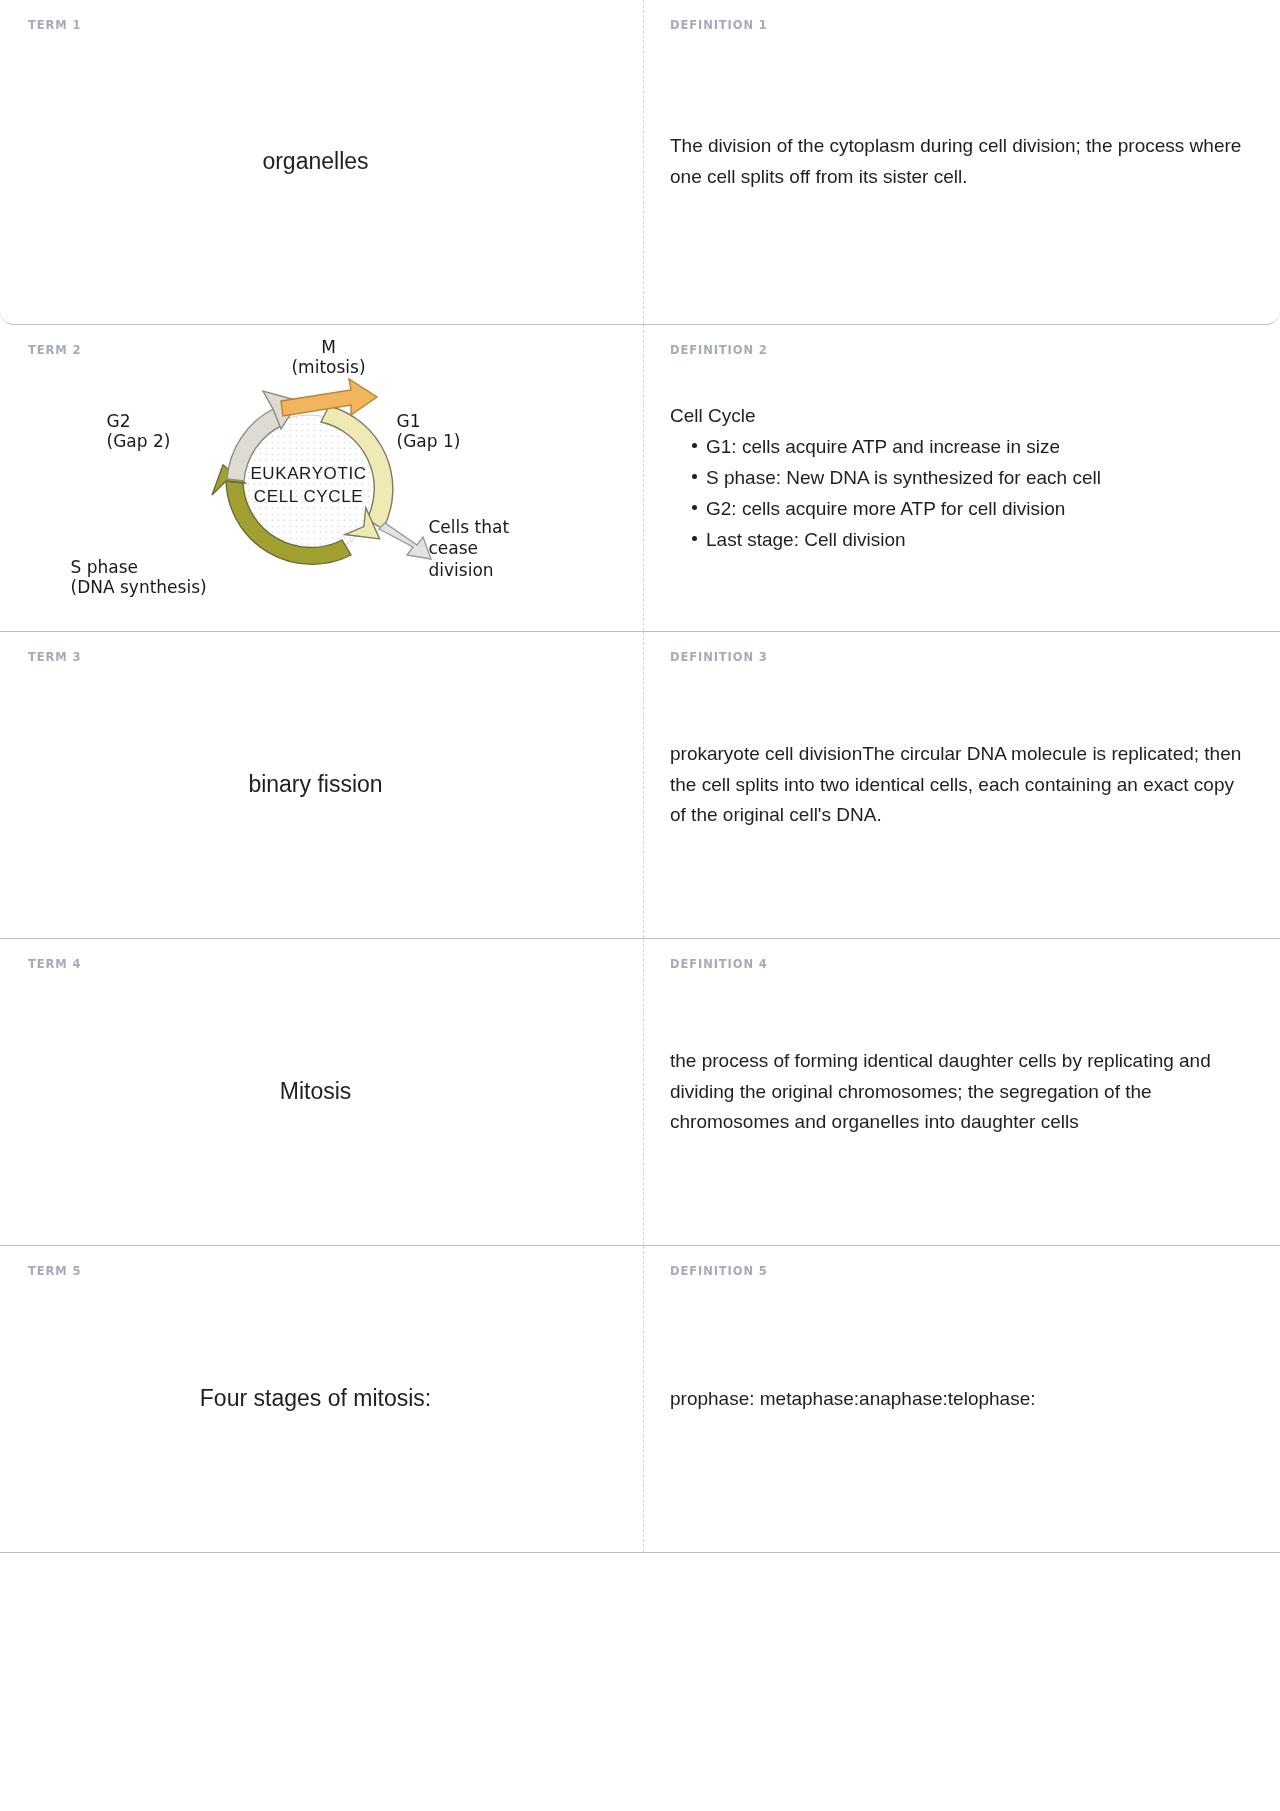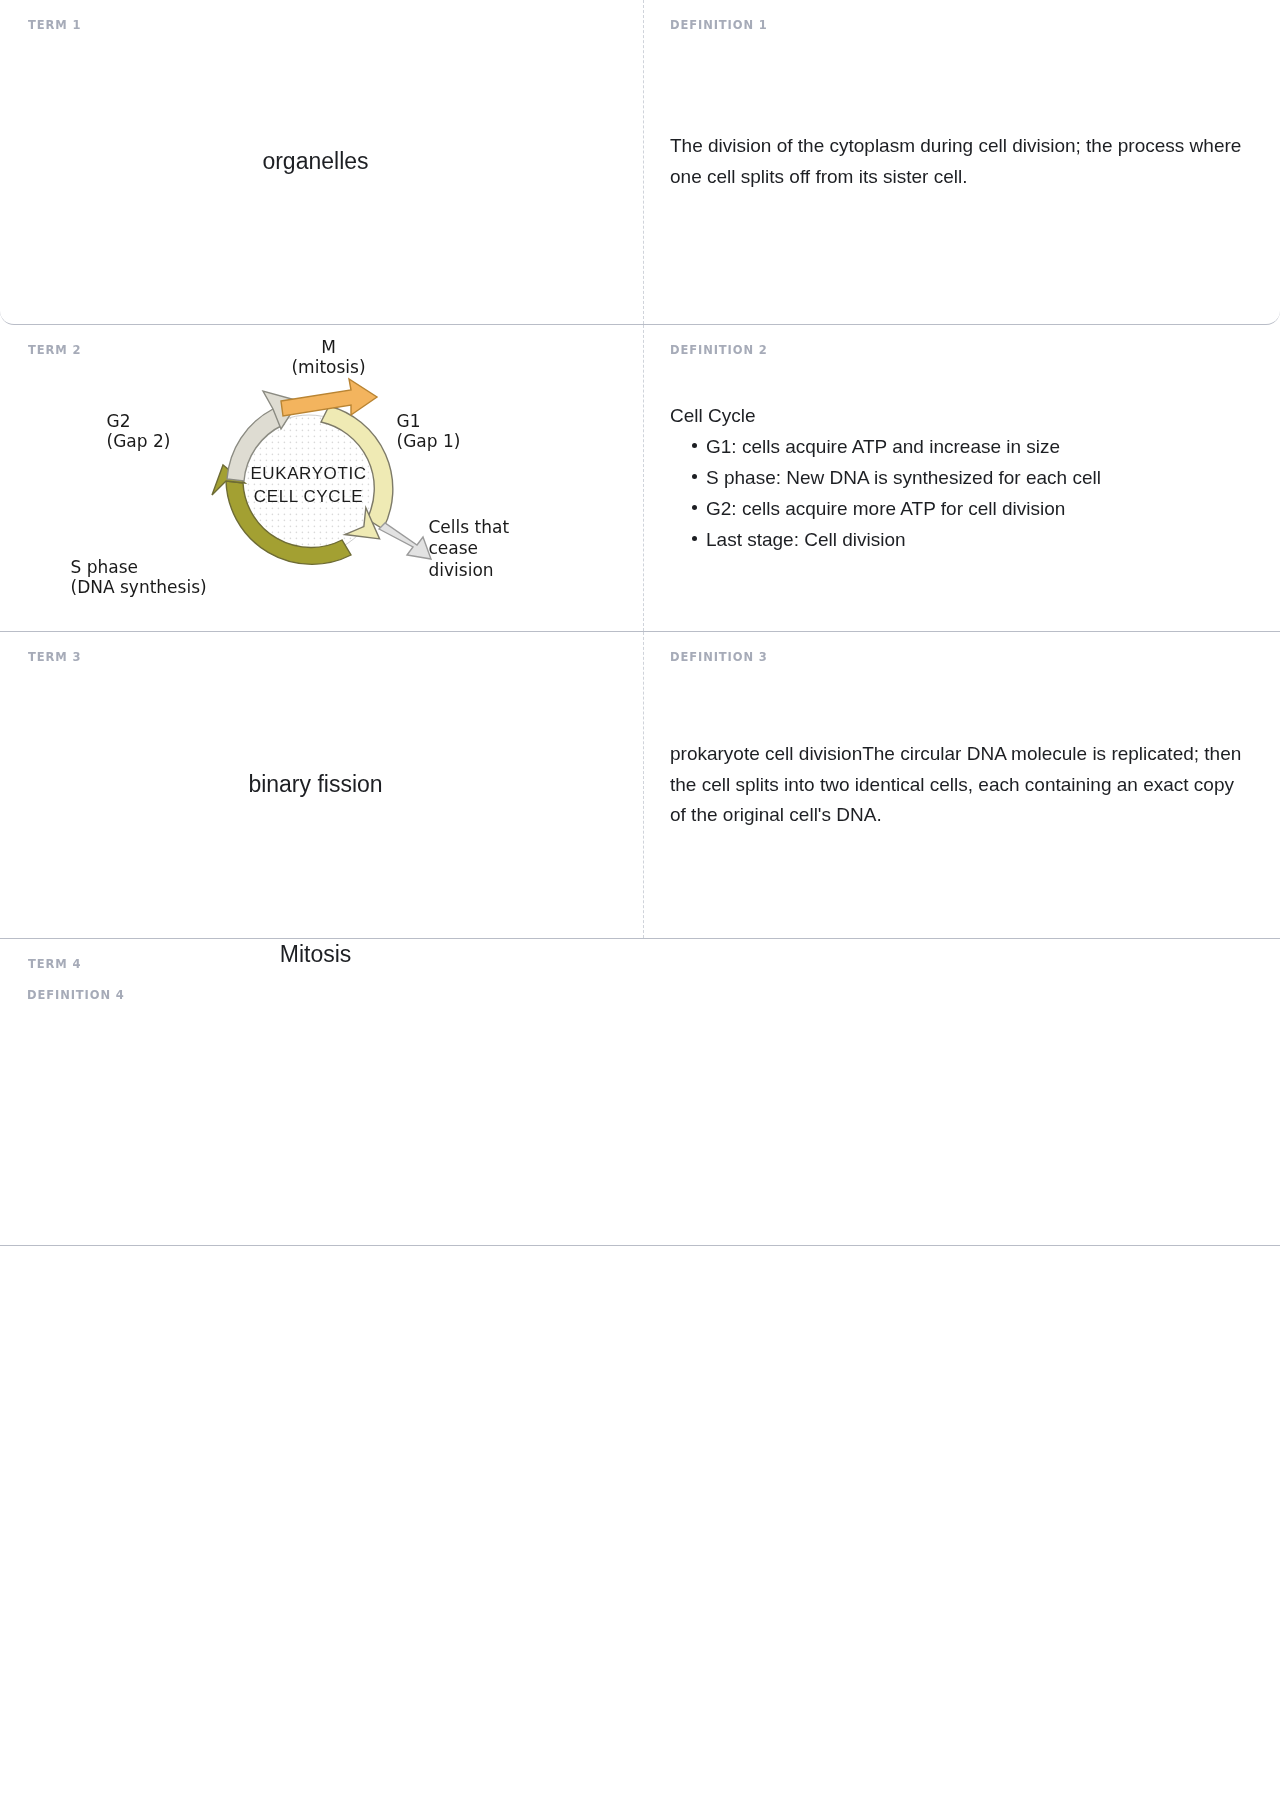--- a/index.html
+++ b/index.html
@@ -83,21 +83,21 @@
     left:0;
     top:11px;
     width:5px;height:5px;border-radius:50%;
     background:#1d1f23;
   }
 
   
   #row1{height:325px;border-radius:14px;}
   #row2{height:307px;}
   #row3{height:307px;}
-  #row4{height:307px;flex-direction:column;}
+  #row4{height:307px;}
   #row5{height:307px;}
 
   
   .diagram-wrap{
     width:100%;
     display:flex;
     justify-content:center;
     align-items:center;
   }
   .diagram{
@@ -224,17 +224,28 @@
     </div>
   </div>
 
   <div class="row" id="row4">
     <div class="col col-term">
       <div class="kicker">TERM 4</div>
       <div class="term-text">Mitosis</div>
     </div>
     <div class="col col-def">
       <div class="kicker">DEFINITION 4</div>
-    </div>
-  </div>
-
+      <div class="def-text">the process of forming identical daughter cells by replicating and dividing the original chromosomes; the segregation of the chromosomes and organelles into daughter cells</div>
+    </div>
+  </div>
+
+  <div class="row" id="row5">
+    <div class="col col-term">
+      <div class="kicker">TERM 5</div>
+      <div class="term-text">Four stages of mitosis:</div>
+    </div>
+    <div class="col col-def">
+      <div class="kicker">DEFINITION 5</div>
+      <div class="def-text">prophase: metaphase:anaphase:telophase:</div>
+    </div>
+  </div>
 
 </div>
 
 </body></html>

